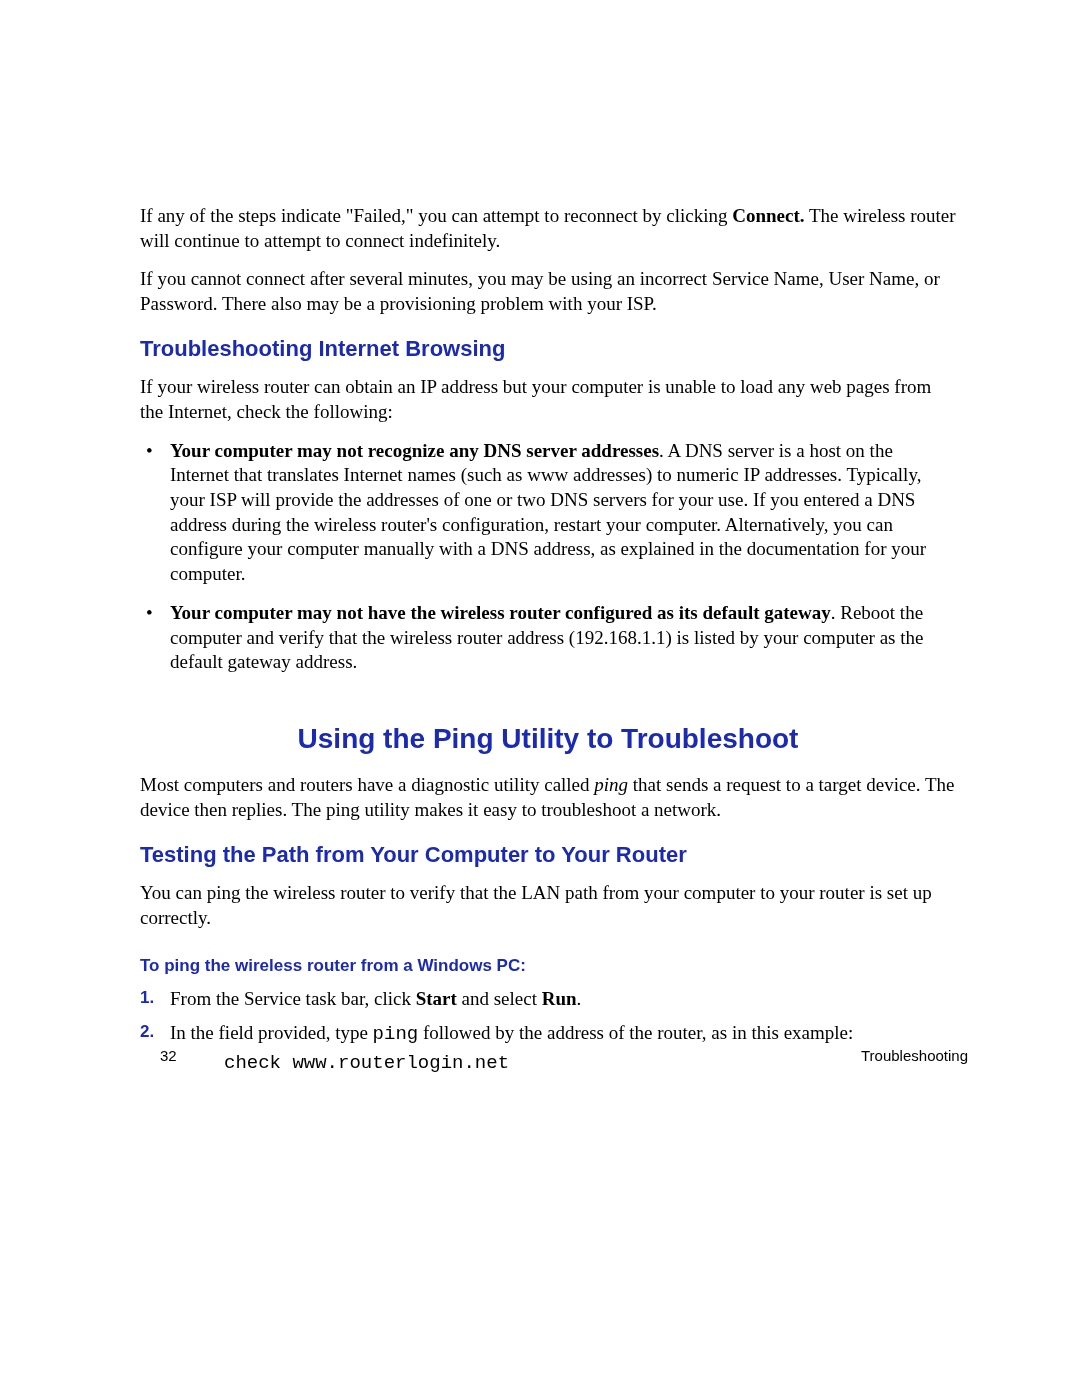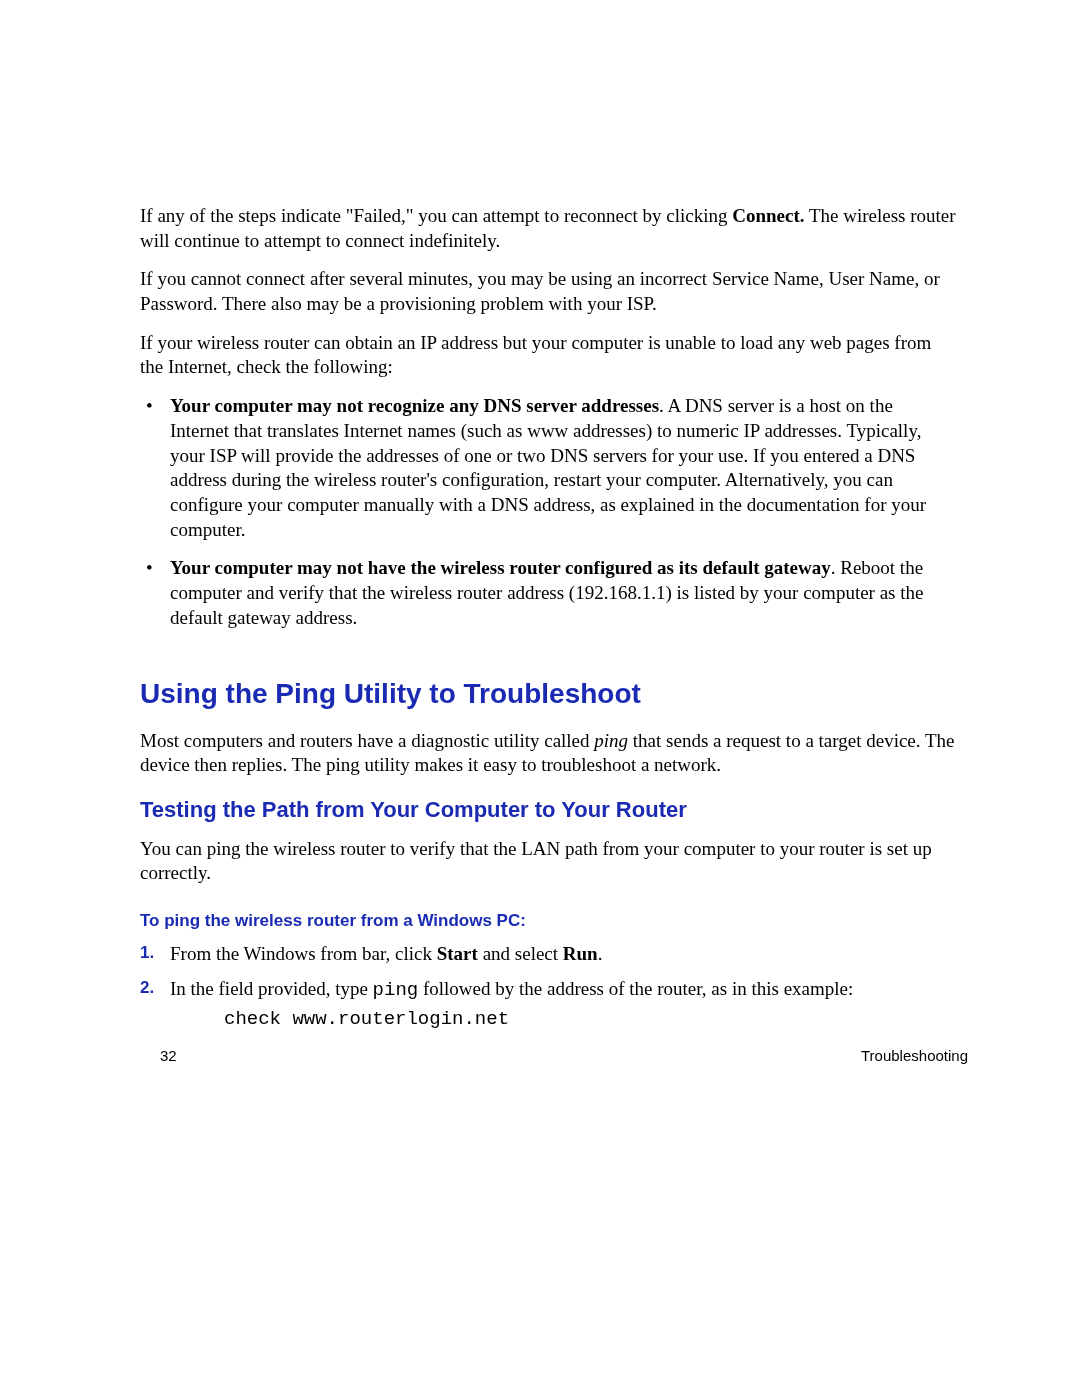--- a/index.html
+++ b/index.html
@@ -65,20 +65,21 @@
     color: #1a2ab3;
     font-size: 22px;
     margin: 18px 0 12px 0;
   }
   h1.section-h1 {
     font-family: Arial, Helvetica, sans-serif;
     font-weight: bold;
     color: #1a2ab3;
     font-size: 28px;
     margin: 46px 0 16px 0;
+    text-align: center;
   }
   h3.proc-h3 {
     font-family: Arial, Helvetica, sans-serif;
     font-weight: bold;
     color: #1a2ab3;
     font-size: 17px;
     margin: 24px 0 10px 0;
   }
   ul.bullets {
     list-style: none;
@@ -148,20 +149,21 @@
 
 <div class="page">
 
   <p class="body-para">
     <span>If any of the steps indicate "Failed," you can attempt to reconnect by clicking </span><span class="bold">Connect.</span><span> The wireless router will continue to attempt to connect indefinitely.</span>
   </p>
 
   <p class="body-para">If you cannot connect after several minutes, you may be using an incorrect Service Name, User Name, or Password. There also may be a provisioning problem with your ISP.</p>
 
 
+  <h2 class="section-h2">Troubleshooting Internet Browsing</h2>
 
   <p class="body-para">If your wireless router can obtain an IP address but your computer is unable to load any web pages from the Internet, check the following:</p>
 
   <ul class="bullets">
     <li>
       <span class="bold">Your computer may not recognize any DNS server addresses</span><span>. A DNS server is a host on the Internet that translates Internet names (such as www addresses) to numeric IP addresses. Typically, your ISP will provide the addresses of one or two DNS servers for your use. If you entered a DNS address during the wireless router's configuration, restart your computer. Alternatively, you can configure your computer manually with a DNS address, as explained in the documentation for your computer.</span>
     </li>
     <li>
       <span class="bold">Your computer may not have the wireless router configured as its default gateway</span><span>. Reboot the computer and verify that the wireless router address (192.168.1.1) is listed by your computer as the default gateway address.</span>
     </li>
@@ -174,21 +176,21 @@
   </p>
 
   <h2 class="section-h2">Testing the Path from Your Computer to Your Router</h2>
 
   <p class="body-para">You can ping the wireless router to verify that the LAN path from your computer to your router is set up correctly.</p>
 
   <h3 class="proc-h3">To ping the wireless router from a Windows PC:</h3>
 
   <ol class="steps">
     <li>
-      <span>From the Windows from bar, click </span><span class="bold">Start</span><span> and select </span><span class="bold">Run</span><span>.</span>
+      <span>From the Service task bar, click </span><span class="bold">Start</span><span> and select </span><span class="bold">Run</span><span>.</span>
     </li>
     <li>
       <span>In the field provided, type </span><span class="mono">ping</span><span> followed by the address of the router, as in this example:</span>
       <div class="example-line">check www.routerlogin.net</div>
     </li>
   </ol>
 
   <div class="footer">
     <span>32</span>
     <span>Troubleshooting</span>

